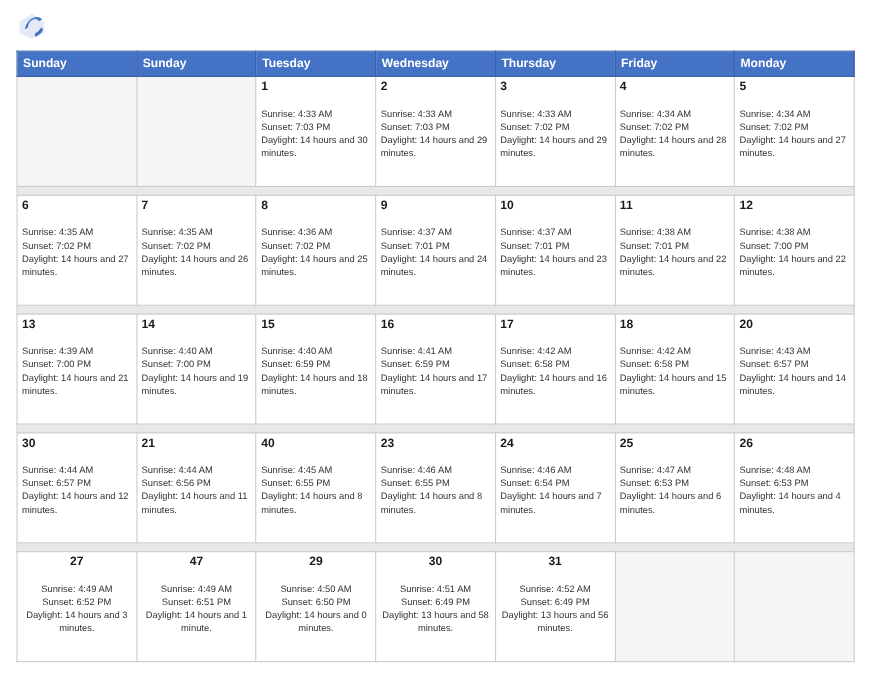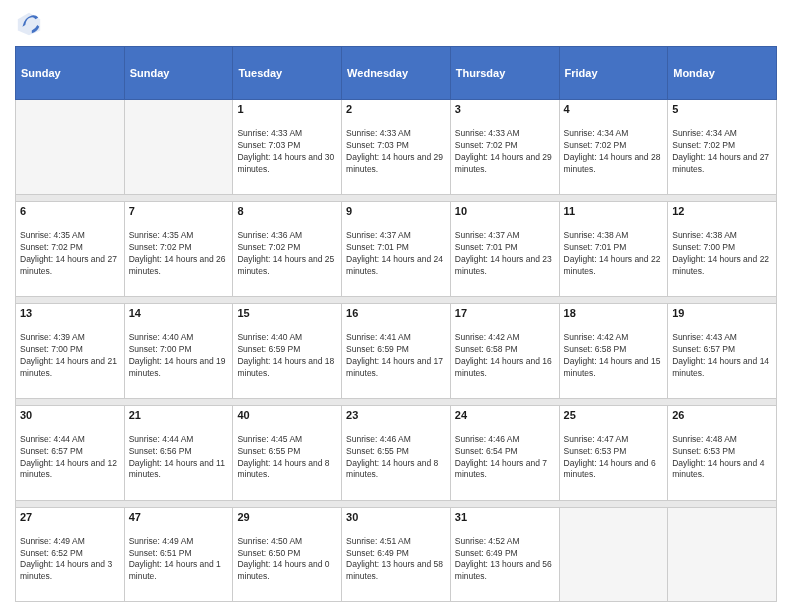--- a/index.html
+++ b/index.html
@@ -56,38 +56,39 @@
       border: 1px solid #ccc;
       border-collapse: collapse;
       width: 100%;
       table-layout: fixed;
     }
     .calendar th {
       background: #4472c4;
       color: #fff;
       font-size: 11px;
       font-weight: bold;
-      padding: 20px 5px;
+      padding: 5px 5px;
       text-align: left;
       border: 1px solid #3a60a8;
     }
     .calendar td {
       vertical-align: top;
       border: 1px solid #ccc;
       padding: 3px 4px;
       font-size: 9px;
       color: #333;
       background: #fff;
       height: 80px;
     }
     .calendar td.empty {
       background: #f5f5f5;
     }
     .calendar tr:last-child td {
       height: 75px;
+      text-align: center;
     }
     .day-num {
       font-size: 11px;
       font-weight: bold;
       color: #1a1a1a;
       display: block;
       margin-bottom: 2px;
     }
     .day-detail {
       font-size: 8.5px;
@@ -215,21 +216,21 @@
           </td>
           <td>
             <span class="day-num">17</span>
             <div class="day-detail">Sunrise: 4:42 AM<br>Sunset: 6:58 PM<br>Daylight: 14 hours and 16 minutes.</div>
           </td>
           <td>
             <span class="day-num">18</span>
             <div class="day-detail">Sunrise: 4:42 AM<br>Sunset: 6:58 PM<br>Daylight: 14 hours and 15 minutes.</div>
           </td>
           <td>
-            <span class="day-num">19</span>
+            <span class="day-num">20</span>
             <div class="day-detail">Sunrise: 4:43 AM<br>Sunset: 6:57 PM<br>Daylight: 14 hours and 14 minutes.</div>
           </td>
         </tr>
         <tr class="row-divider">
           <td colspan="7" style="padding: 0px; height: 5px; background: rgb(232, 232, 232); border: none;"></td>
         </tr>
         <tr>
           <td>
             <span class="day-num">30</span>
             <div class="day-detail">Sunrise: 4:44 AM<br>Sunset: 6:57 PM<br>Daylight: 14 hours and 12 minutes.</div>

